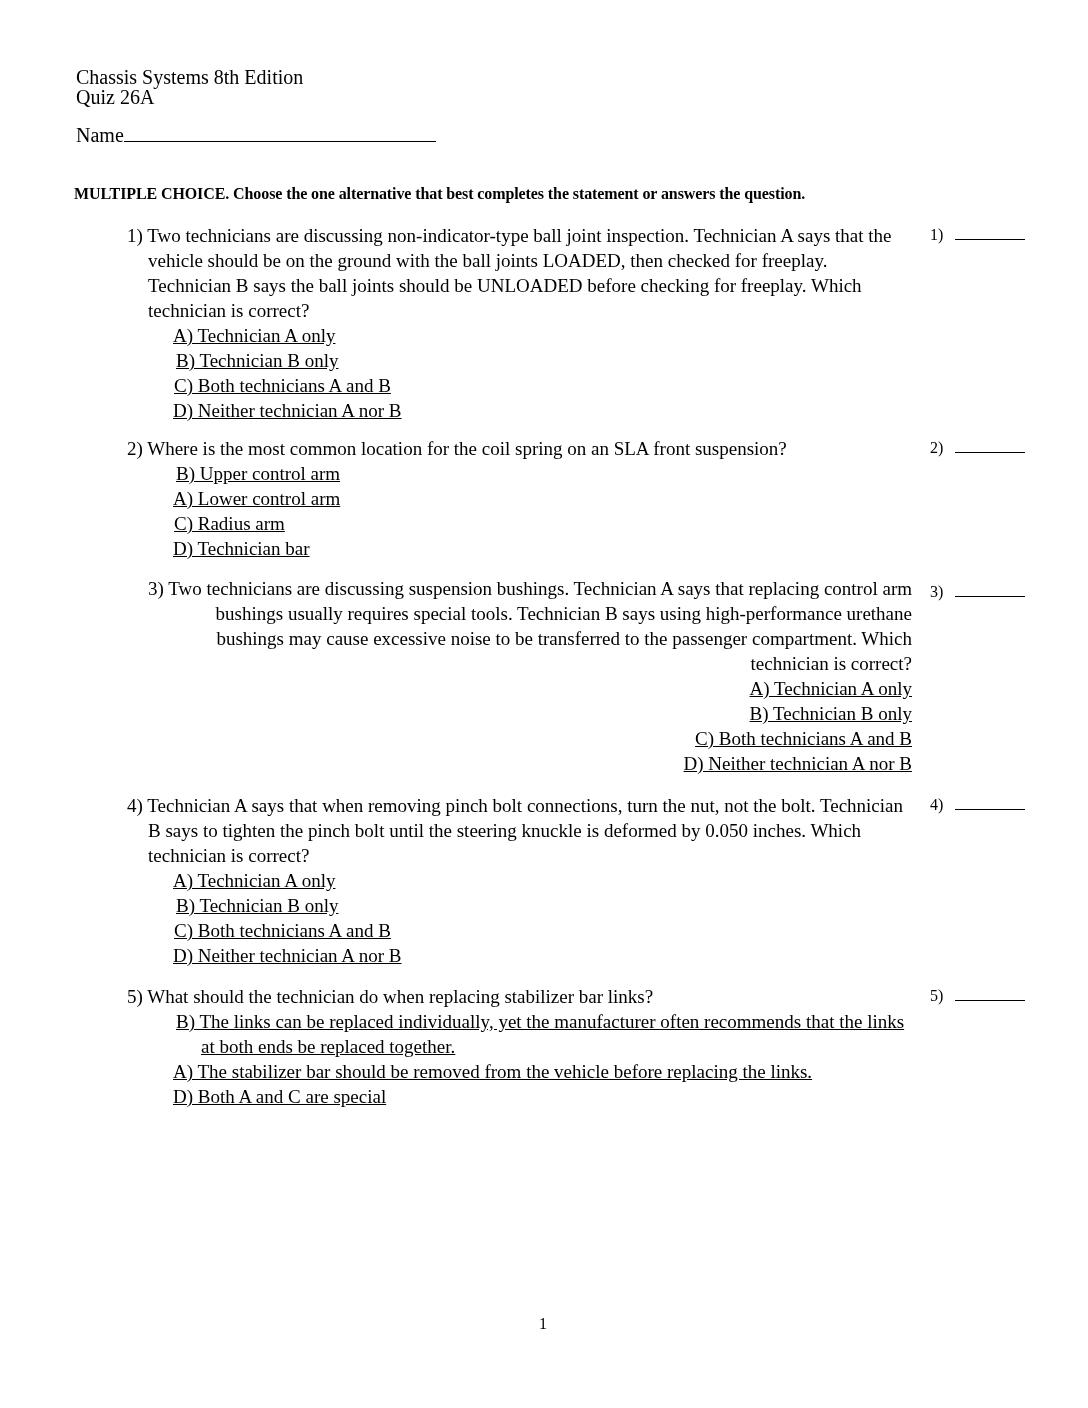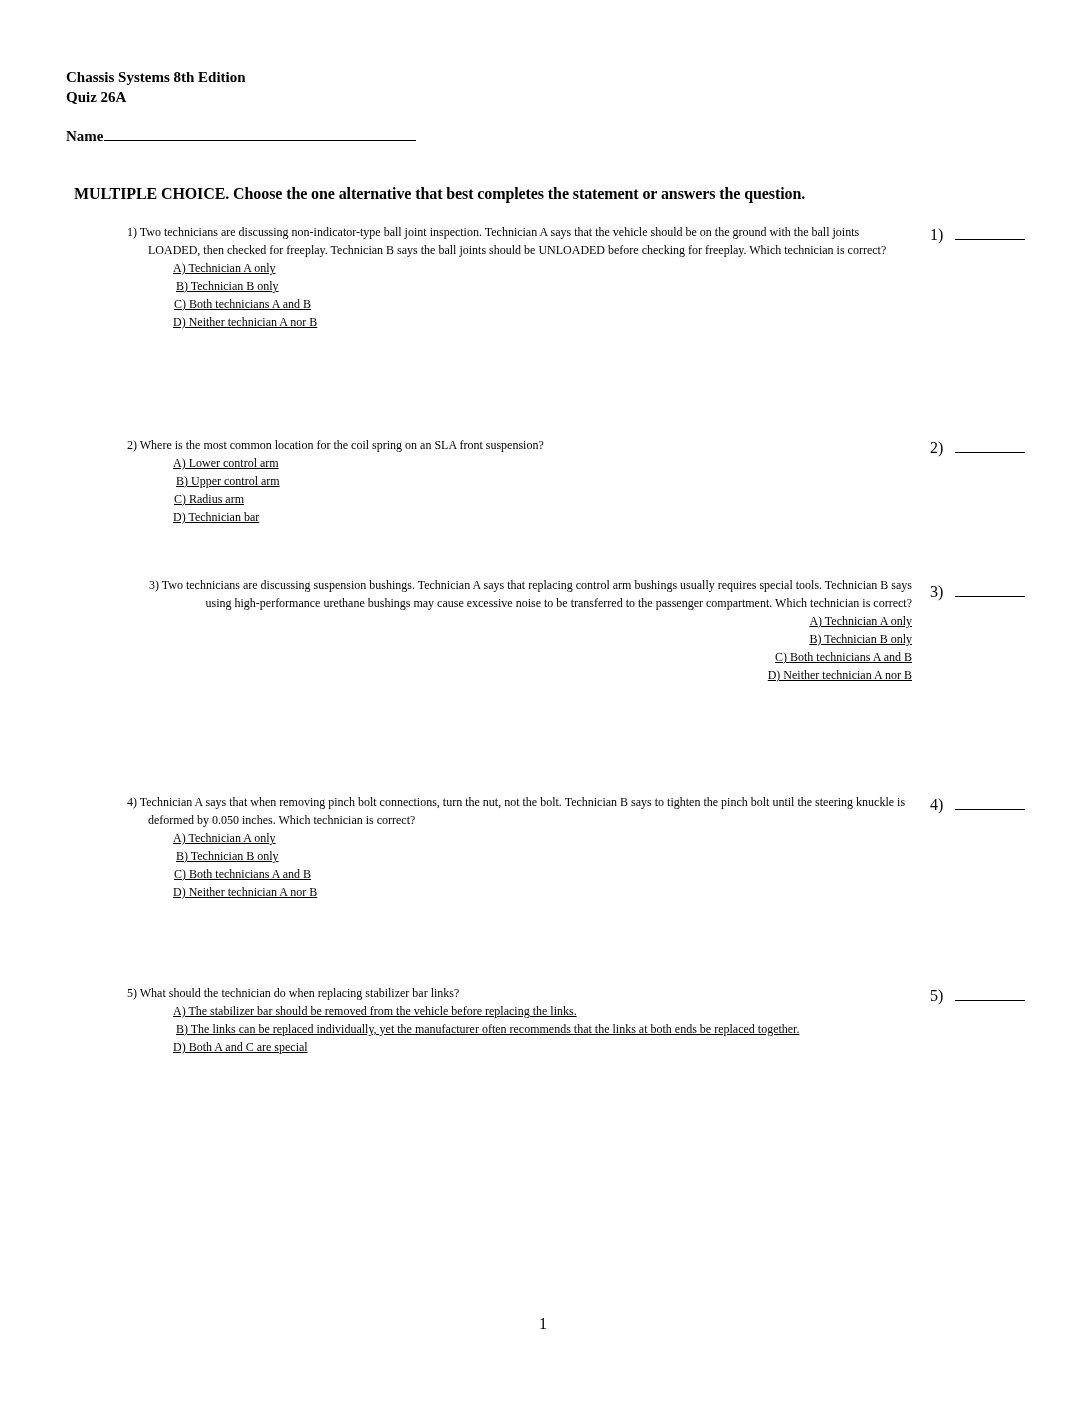--- a/index.html
+++ b/index.html
@@ -1,20 +1,20 @@
 <!DOCTYPE html>
 <html><head>
 <meta charset="utf-8">
 <style>
   html, body { margin: 0; padding: 0; background: #ffffff; }
   body { width: 1088px; height: 1408px; position: relative; overflow: hidden; color: #000; font-family: "Liberation Serif", serif; }
-  .hdr { position: absolute; left: 66px; font-size: 15px; line-height: 20px; font-family: "Liberation Serif", serif; font-weight: bold; }
+  .hdr { position: absolute; left: 76px; font-size: 20px; line-height: 20px; font-family: "Liberation Serif", serif; }
   .name-line { display: inline-block; width: 312px; border-bottom: 1px solid #000; height: 15px; vertical-align: baseline; }
   .instr { position: absolute; left: 74px; top: 185px; font-weight: bold; font-size: 16px; letter-spacing: -0.1px; font-family: "Liberation Serif", serif; }
-  .q { position: absolute; left: 127px; width: 785px; font-size: 12px; line-height: 18px; font-family: "Liberation Serif", serif; }
+  .q { position: absolute; left: 127px; width: 785px; font-size: 19px; line-height: 25px; font-family: "Liberation Serif", serif; }
   .q .stem { padding-left: 21px; text-indent: -21px; }
   .q .opt { padding-left: 46px; text-decoration: underline; }
   .q .opt.wrap { padding-left: 71px; text-indent: -25px; }
   .ans { position: absolute; left: 930px; font-size: 16px; font-family: "Liberation Serif", serif; }
   .ans .blank { display: inline-block; width: 70px; border-bottom: 1.5px solid #000; margin-left: 12px; height: 14px; }
   .pagenum { position: absolute; left: 539px; top: 1315px; font-size: 16px; font-family: "Liberation Serif", serif; }
 </style>
 </head>
 <body>
 
@@ -30,22 +30,22 @@
   <div class="stem">1) Two technicians are discussing non-indicator-type ball joint inspection. Technician A says that the vehicle should be on the ground with the ball joints LOADED, then checked for freeplay. Technician B says the ball joints should be UNLOADED  before checking for freeplay. Which technician is correct?</div>
   <div class="opt">A) Technician A only</div>
   <div class="opt" style="padding-left:49px">B) Technician B only</div>
   <div class="opt" style="padding-left:47px">C) Both technicians A and B</div>
   <div class="opt">D) Neither technician A nor B</div>
 </div>
 <div class="ans" style="top:225px;"><span>1)</span><span class="blank"></span></div>
 
 <div class="q" style="top:436px;">
   <div class="stem">2) Where is the most common location for the coil spring on an SLA front suspension?</div>
+  <div class="opt" style="padding-left:49px">B) Upper control arm</div>
   <div class="opt">A) Lower control arm</div>
-  <div class="opt" style="padding-left:49px">B) Upper control arm</div>
   <div class="opt" style="padding-left:47px">C) Radius arm</div>
   <div class="opt">D) Technician bar</div>
 </div>
 <div class="ans" style="top:438px;"><span>2)</span><span class="blank"></span></div>
 
 <div class="q" style="top:576px;text-align:right;">
   <div class="stem">3) Two technicians are discussing suspension bushings. Technician A says that replacing control arm bushings usually requires special tools. Technician B says using high-performance urethane bushings may cause excessive noise to be transferred to the passenger compartment. Which technician is correct?</div>
   <div class="opt">A) Technician A only</div>
   <div class="opt" style="padding-left:49px">B) Technician B only</div>
   <div class="opt" style="padding-left:47px">C) Both technicians A and B</div>
@@ -57,19 +57,19 @@
   <div class="stem">4) Technician A says that when removing pinch bolt connections, turn the nut, not the bolt. Technician B says to tighten the pinch bolt until the steering knuckle is deformed by 0.050 inches. Which technician is correct?</div>
   <div class="opt">A) Technician A only</div>
   <div class="opt" style="padding-left:49px">B) Technician B only</div>
   <div class="opt" style="padding-left:47px">C) Both technicians A and B</div>
   <div class="opt">D) Neither technician A nor B</div>
 </div>
 <div class="ans" style="top:795px;"><span>4)</span><span class="blank"></span></div>
 
 <div class="q" style="top:984px;">
   <div class="stem">5) What should the technician do when replacing stabilizer bar links?</div>
+  <div class="opt wrap" style="padding-left:74px;text-indent:-25px">B) The links can be replaced individually, yet the manufacturer often recommends that the links at both ends be replaced together.</div>
   <div class="opt wrap">A) The stabilizer bar should be removed from the vehicle before replacing the links.</div>
-  <div class="opt wrap" style="padding-left:74px;text-indent:-25px">B) The links can be replaced individually, yet the manufacturer often recommends that the links at both ends be replaced together.</div>
   <div class="opt wrap">D) Both A and C are special</div>
 </div>
 <div class="ans" style="top:986px;"><span>5)</span><span class="blank"></span></div>
 
 <div class="pagenum">1</div>
 
 </body></html>

